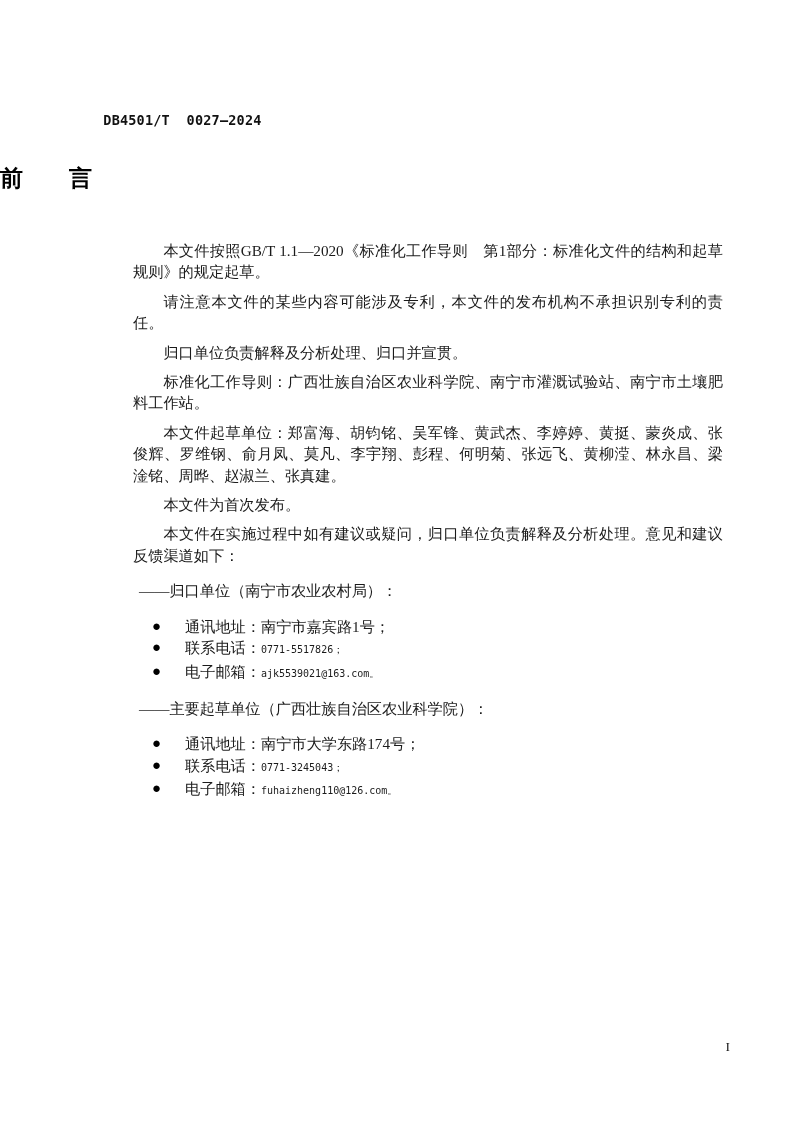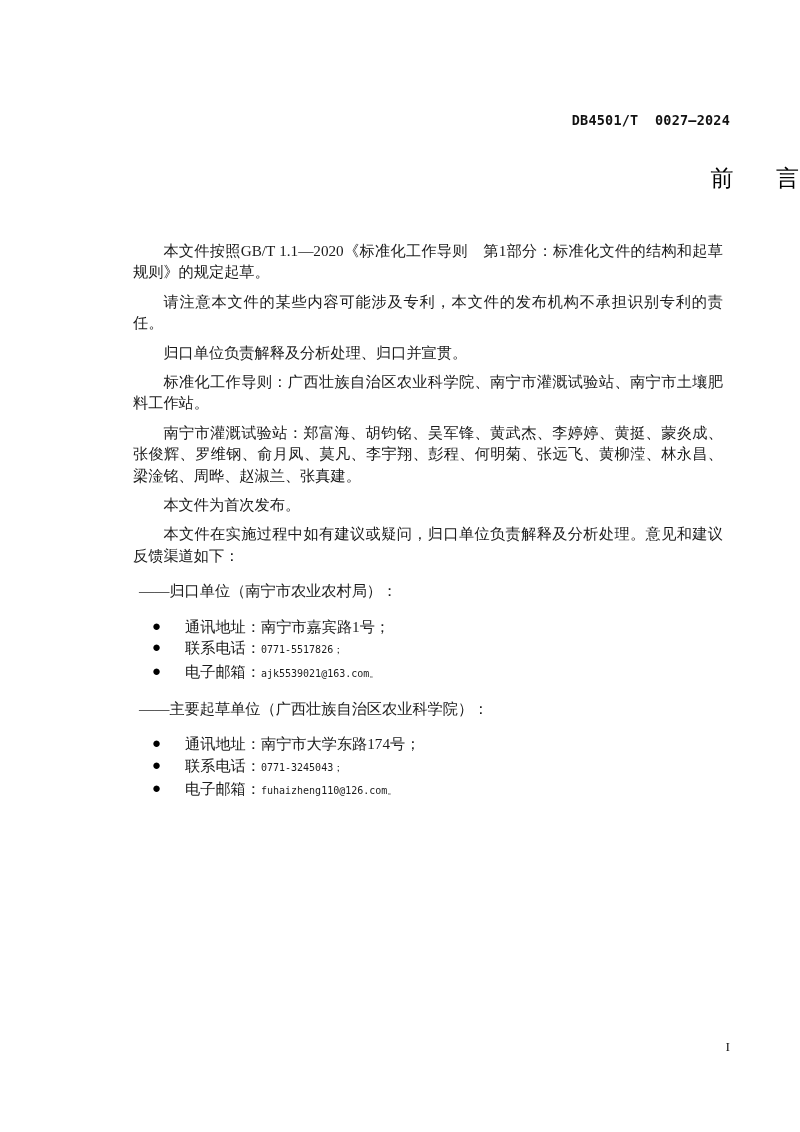--- a/index.html
+++ b/index.html
@@ -18,39 +18,38 @@
     color: #1a1a1a;
     -webkit-font-smoothing: antialiased;
   }
 
   
   .page-header {
     position: absolute;
     top: 96px;
     left: 70px;
     right: 70px;
-    text-align: right;
     font-family: "DejaVu Sans Mono", "Liberation Mono", monospace;
     font-size: 13.5px;
     font-weight: bold;
     letter-spacing: 0.2px;
     color: #111111;
     white-space: pre;
   }
 
   
   .doc-title {
     position: absolute;
     top: 163px;
     left: 0;
     width: 800px;
-    text-align: right;
+    text-align: left;
     font-family: "DejaVu Sans", "Liberation Sans", sans-serif;
     font-size: 23px;
-    font-weight: normal;
+    font-weight: bold;
     letter-spacing: 1px;
     color: #000000;
     white-space: pre;
   }
 
   
   .body-block {
     position: absolute;
     top: 232px;
     left: 125px;
@@ -131,21 +130,21 @@
   </div>
 
   <div class="doc-title">前     言</div>
 
   <div class="body-block">
 
     <p class="para multi">本文件按照GB/T  1.1—2020《标准化工作导则　第1部分：标准化文件的结构和起草规则》的规定起草。</p>
     <p class="para">请注意本文件的某些内容可能涉及专利，本文件的发布机构不承担识别专利的责任。</p>
     <p class="para">归口单位负责解释及分析处理、归口并宣贯。</p>
     <p class="para">标准化工作导则：广西壮族自治区农业科学院、南宁市灌溉试验站、南宁市土壤肥料工作站。</p>
-    <p class="para multi">南宁市灌溉试验站：郑富海、胡钧铭、吴军锋、黄武杰、李婷婷、黄挺、蒙炎成、张俊辉、罗维钢、俞月凤、莫凡、李宇翔、彭程、何明菊、张远飞、黄柳滢、林永昌、梁淦铭、周晔、赵淑兰、张真建。</p>
+    <p class="para multi">本文件起草单位：郑富海、胡钧铭、吴军锋、黄武杰、李婷婷、黄挺、蒙炎成、张俊辉、罗维钢、俞月凤、莫凡、李宇翔、彭程、何明菊、张远飞、黄柳滢、林永昌、梁淦铭、周晔、赵淑兰、张真建。</p>
     <p class="para">本文件为首次发布。</p>
     <p class="para">本文件在实施过程中如有建议或疑问，归口单位负责解释及分析处理。意见和建议反馈渠道如下：</p>
 
     <div class="dash-item">——归口单位（南宁市农业农村局）：</div>
     <ul class="bullets">
       <li>
         <span class="bullet-dot">●</span>
         <span>通讯地址：</span><span>南宁市嘉宾路1号；</span>
       </li>
       <li>

